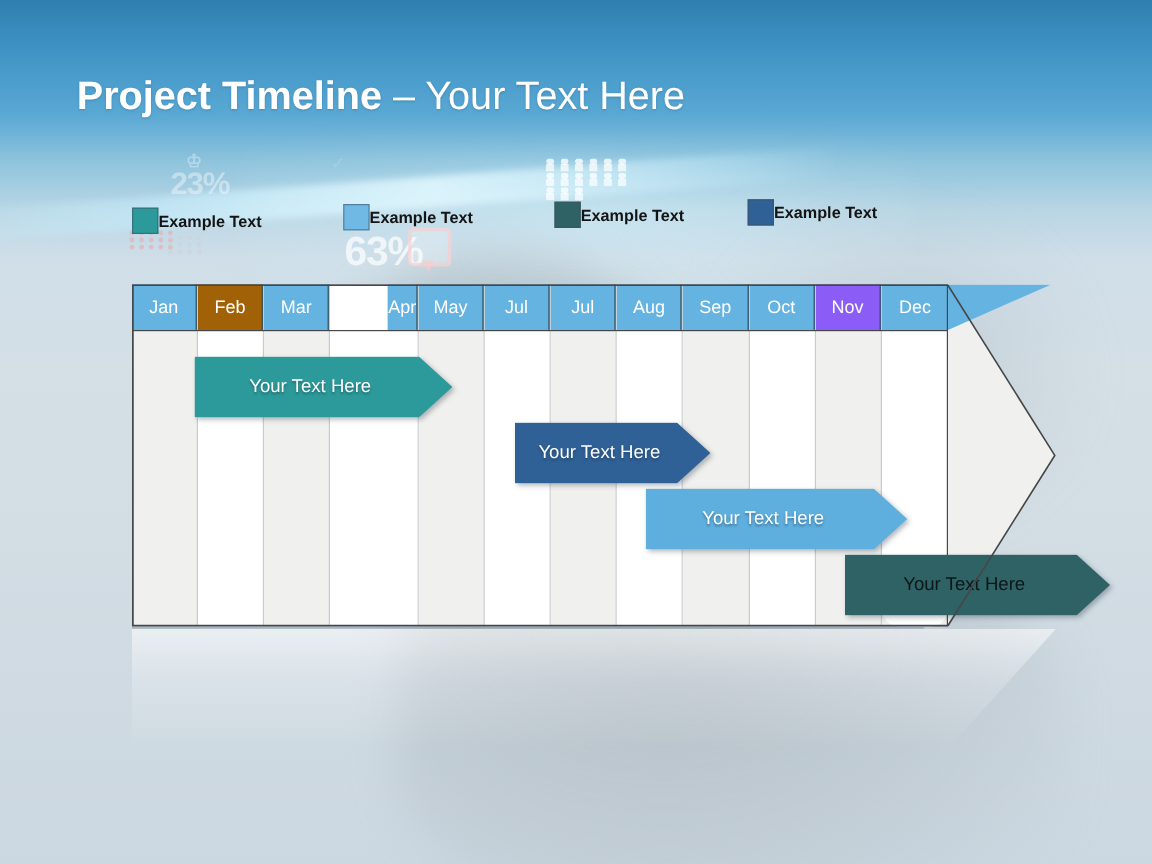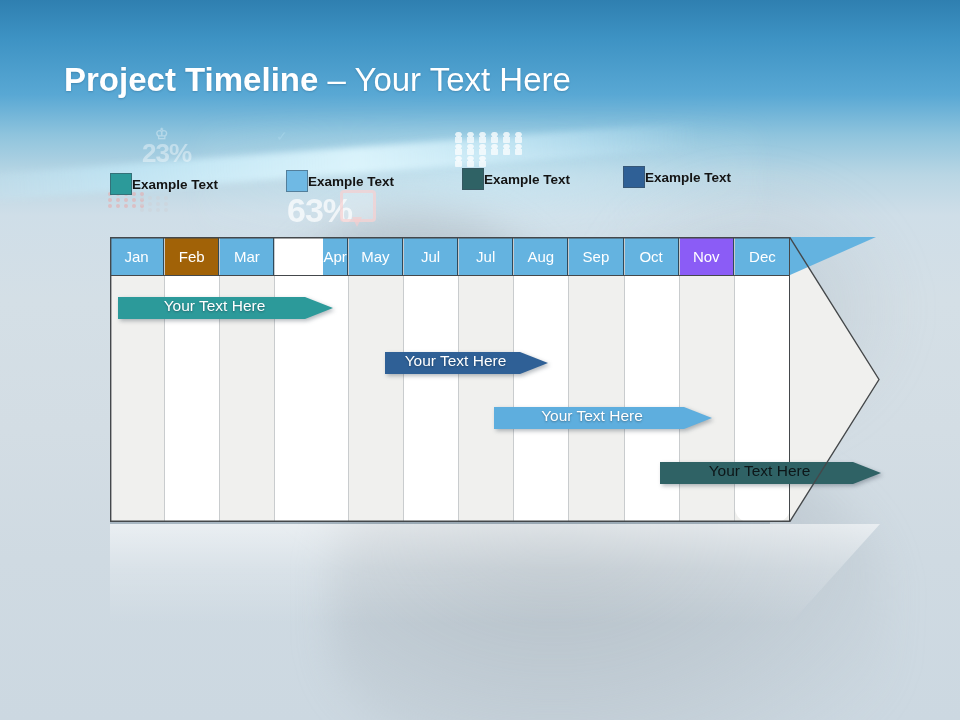--- a/index.html
+++ b/index.html
@@ -293,26 +293,27 @@
   .header-underline {
     position: absolute;
     left: 0; top: 38px;
     width: 680px; height: 1.4px;
     background: #44484b;
   }
 
   
   .bar {
     position: absolute;
-    height: 22px;
+    height: 51px;
     display: flex;
-    align-items: flex-start;
+    align-items: center;
     justify-content: center;
     box-sizing: border-box;
     filter: drop-shadow(2px 2px 2px rgba(40,55,70,0.35));
+    margin-left: 44px;
   }
   .bar-body {
     position: absolute;
     inset: 0;
     -webkit-clip-path: polygon(0 0, calc(100% - 28px) 0, 100% 50%, calc(100% - 28px) 100%, 0 100%);
     clip-path: polygon(0 0, calc(100% - 28px) 0, 100% 50%, calc(100% - 28px) 100%, 0 100%);
   }
   .bar-label {
     position: relative;
     z-index: 2;

